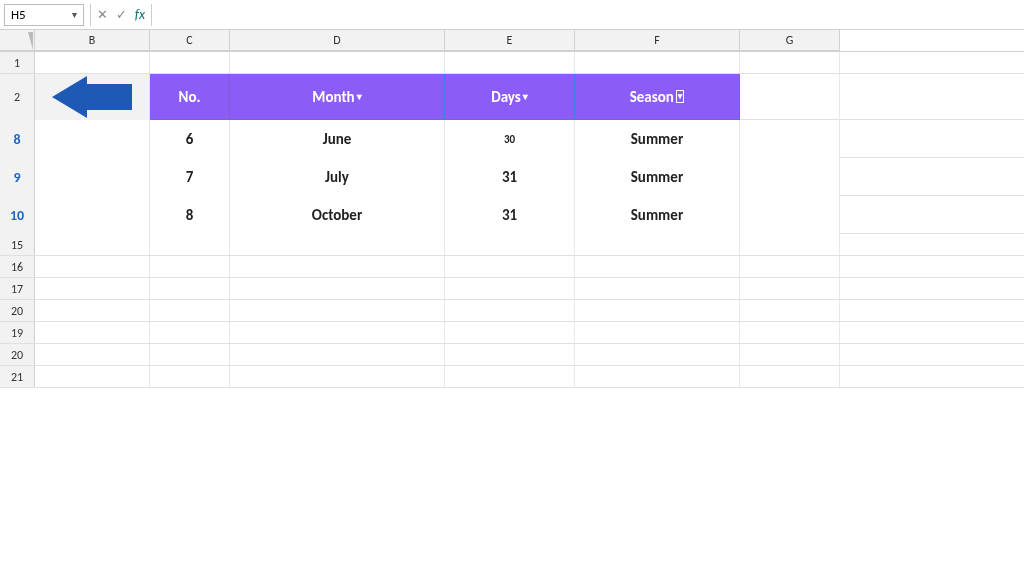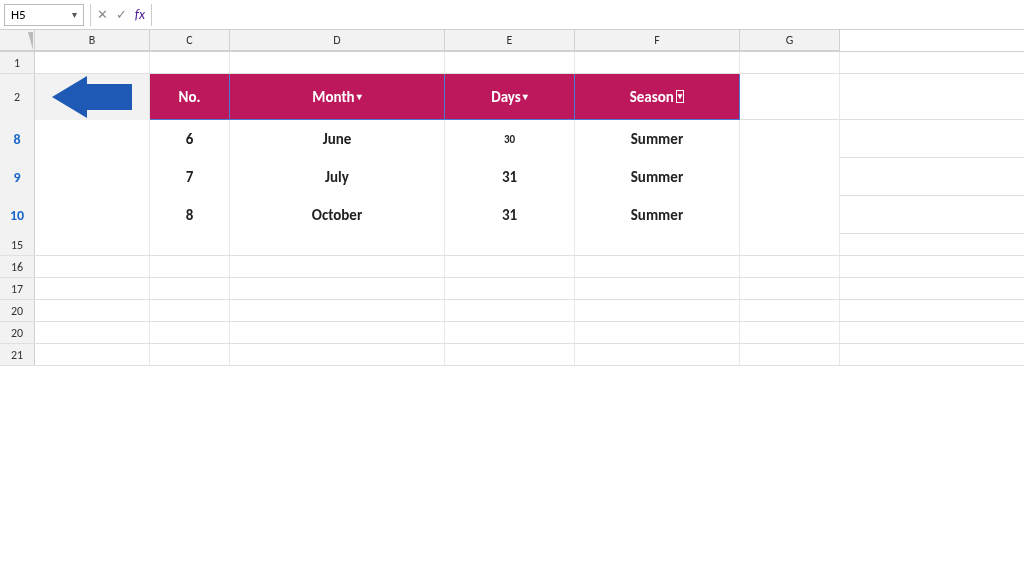--- a/index.html
+++ b/index.html
@@ -37,21 +37,21 @@
       margin: 0 2px;
     }
     .formula-bar-icons {
       display: flex;
       gap: 8px;
       align-items: center;
       color: #555;
       font-size: 15px;
     }
     .formula-bar-fx {
-      color: #4c1d95;
+      color: #0f766e;
       font-style: italic;
       font-size: 14px;
     }
     .formula-input {
       flex: 1;
       border: none;
       outline: none;
       font-size: 13px;
       height: 100%;
     }
@@ -120,21 +120,21 @@
     .cell {
       border-right: 1px solid #e8e8e8;
       display: flex;
       align-items: center;
       justify-content: center;
       font-size: 13px;
       color: #222;
       position: relative;
     }
     .cell.header-row {
-      background: #be185d;
+      background: #8b5cf6;
       color: white;
       font-weight: bold;
       border-right: 1px solid #4a7ad4;
       border-bottom: 1px solid #4a7ad4;
     }
     .cell.data-row {
       background: white;
     }
     .dropdown-arrow {
       font-size: 10px;
@@ -288,20 +288,29 @@
     <div class="grid-row">
       <div class="row-header">20</div>
       <div class="cell col-b"></div>
       <div class="cell col-c"></div>
       <div class="cell col-d"></div>
       <div class="cell col-e"></div>
       <div class="cell col-f"></div>
       <div class="cell col-g"></div>
     </div>
     <div class="grid-row">
+      <div class="row-header">19</div>
+      <div class="cell col-b"></div>
+      <div class="cell col-c"></div>
+      <div class="cell col-d"></div>
+      <div class="cell col-e"></div>
+      <div class="cell col-f"></div>
+      <div class="cell col-g"></div>
+    </div>
+    <div class="grid-row">
       <div class="row-header">20</div>
       <div class="cell col-b"></div>
       <div class="cell col-c"></div>
       <div class="cell col-d"></div>
       <div class="cell col-e"></div>
       <div class="cell col-f"></div>
       <div class="cell col-g"></div>
     </div>
     <div class="grid-row">
       <div class="row-header">21</div>

